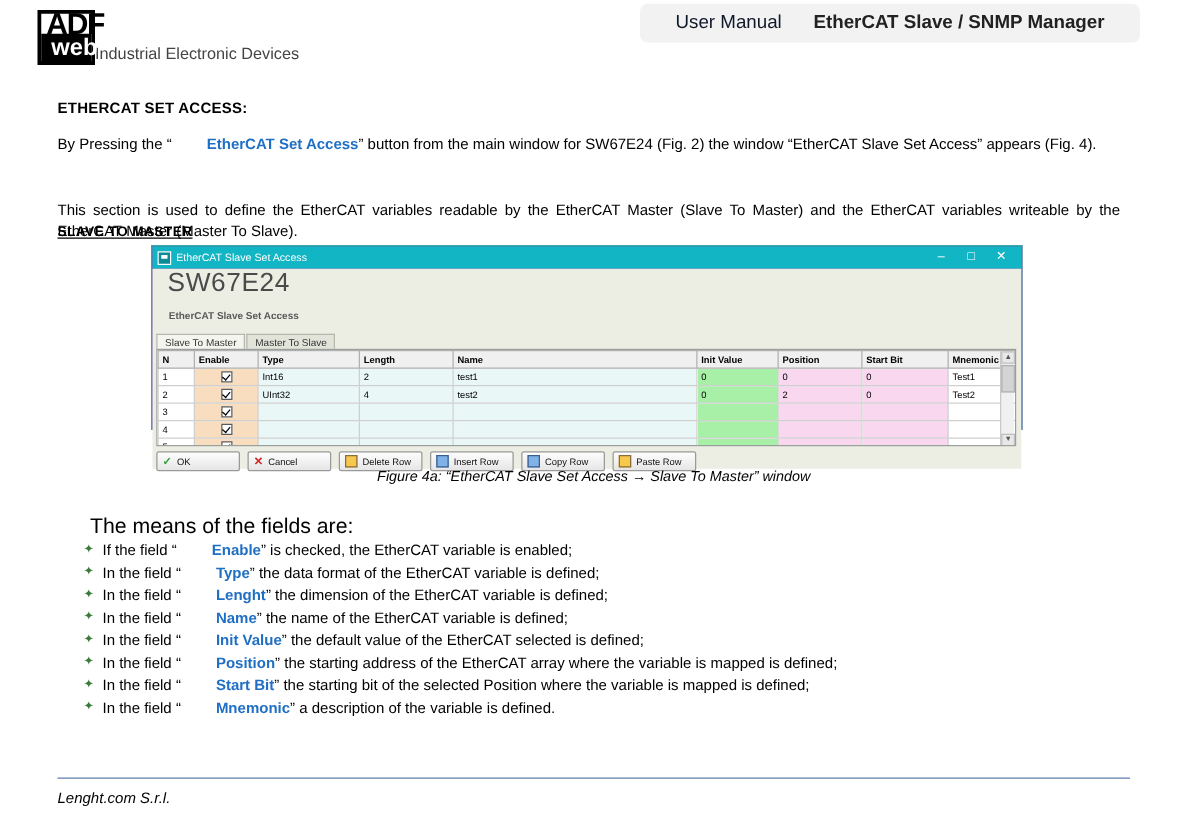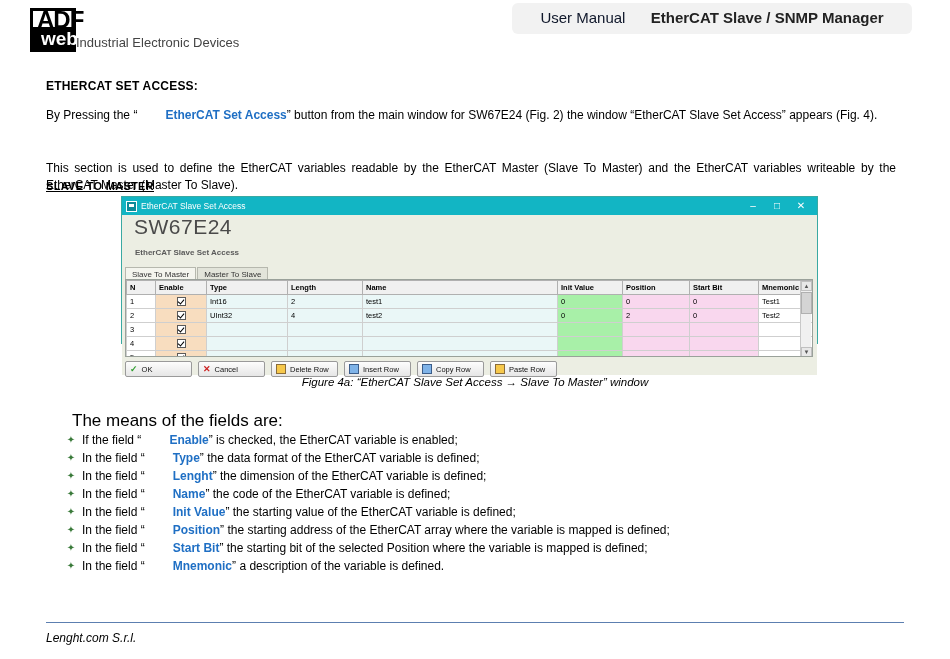--- a/index.html
+++ b/index.html
@@ -596,27 +596,27 @@
   </div>
   <div class="bullet">
     <div class="bullet-marker">✦</div>
     <div class="bullet-text">
       <span>In the field “</span><span class="blue-bold">Lenght</span><span>” the dimension of the EtherCAT variable is defined;</span>
     </div>
   </div>
   <div class="bullet">
     <div class="bullet-marker">✦</div>
     <div class="bullet-text">
-      <span>In the field “</span><span class="blue-bold">Name</span><span>” the code of the EtherCAT variable is defined;</span>
-    </div>
-  </div>
-  <div class="bullet">
-    <div class="bullet-marker">✦</div>
-    <div class="bullet-text">
-      <span>In the field “</span><span class="blue-bold">Init Value</span><span>” the starting value of the EtherCAT variable is defined;</span>
+      <span>In the field “</span><span class="blue-bold">Name</span><span>” the name of the EtherCAT variable is defined;</span>
+    </div>
+  </div>
+  <div class="bullet">
+    <div class="bullet-marker">✦</div>
+    <div class="bullet-text">
+      <span>In the field “</span><span class="blue-bold">Init Value</span><span>” the default value of the EtherCAT selected is defined;</span>
     </div>
   </div>
   <div class="bullet">
     <div class="bullet-marker">✦</div>
     <div class="bullet-text">
       <span>In the field “</span><span class="blue-bold">Position</span><span>” the starting address of the EtherCAT array where the variable is mapped is defined;</span>
     </div>
   </div>
   <div class="bullet">
     <div class="bullet-marker">✦</div>

